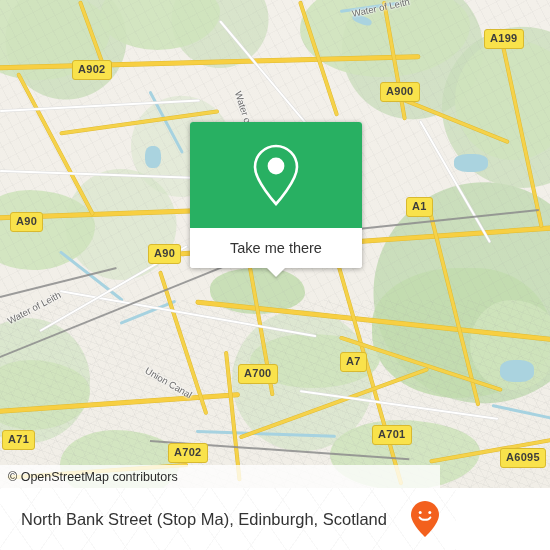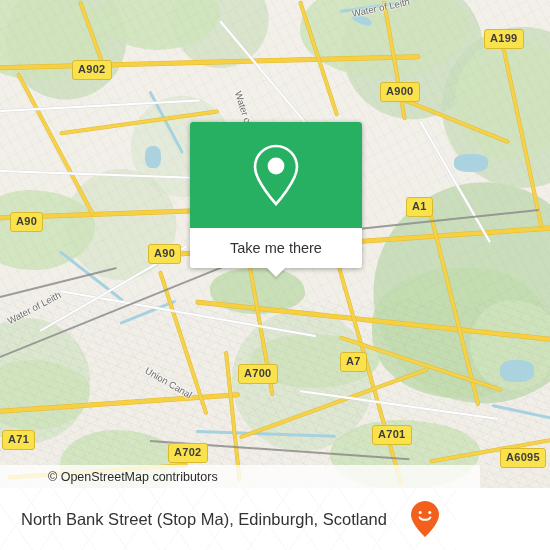--- a/index.html
+++ b/index.html
@@ -82,21 +82,21 @@
   .card-tail{
     position:absolute;left:50%;bottom:-9px;margin-left:-10px;
     width:0;height:0;border-left:10px solid transparent;border-right:10px solid transparent;
     border-top:10px solid #fff;filter:drop-shadow(0 2px 1px rgba(0,0,0,.18));
   }
 
   
   .attrib{
     position:absolute;left:0;top:465px;width:440px;height:23px;
     background:rgba(255,255,255,.78);
-    display:flex;align-items:center;padding-left:40px;
+    display:flex;align-items:center;
   }
   .attrib span{font-size:12.5px;color:#2b2b2b;padding-left:8px;}
 
   
   .footer{
     position:absolute;left:0;top:488px;width:456px;height:62px;
     background:#fff;display:flex;align-items:center;overflow:hidden;
   }
   .footer-ghost{position:absolute;inset:0;opacity:.055;
     background-image:

